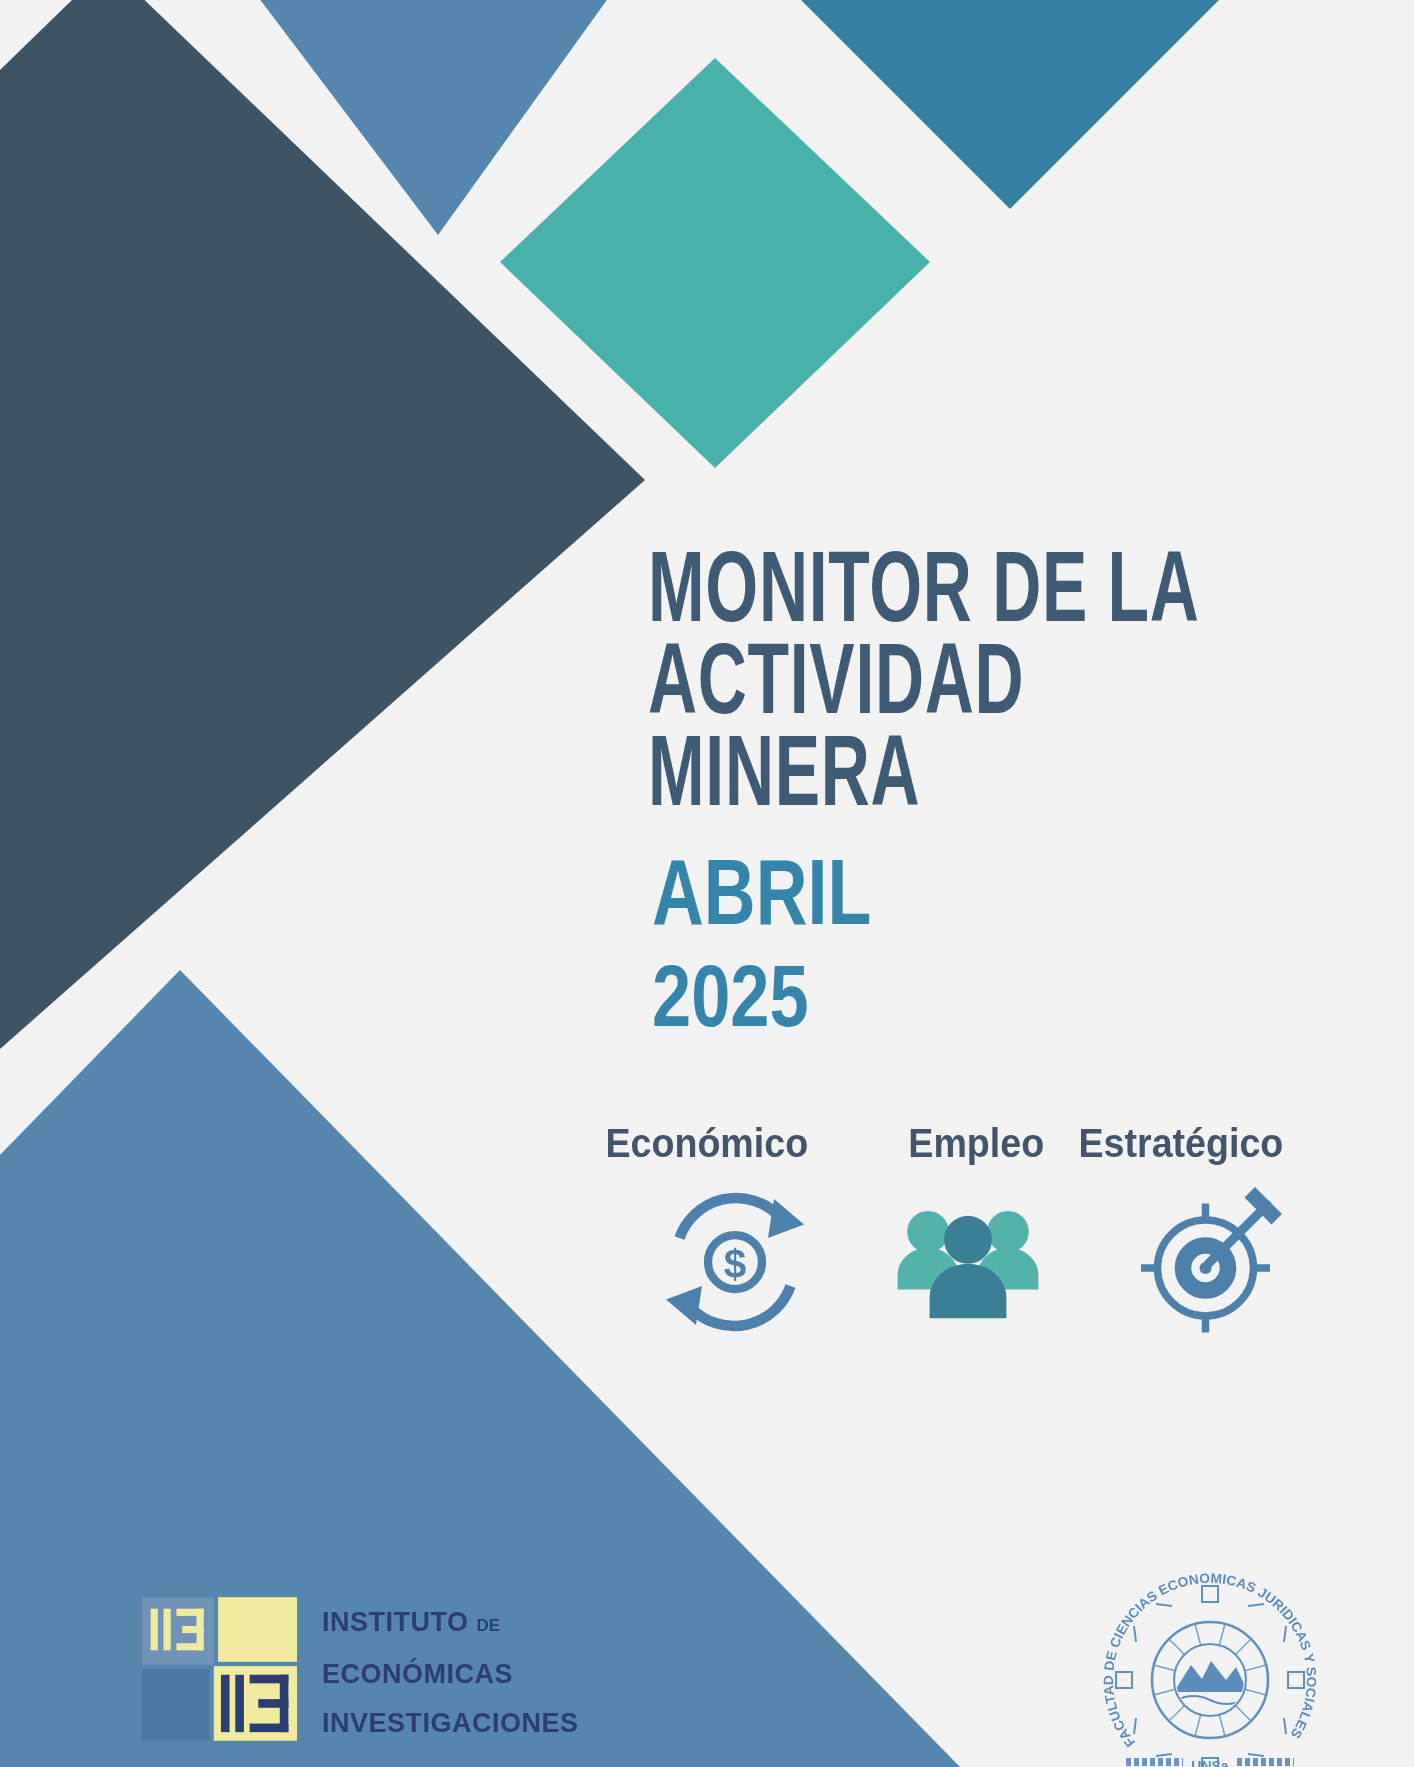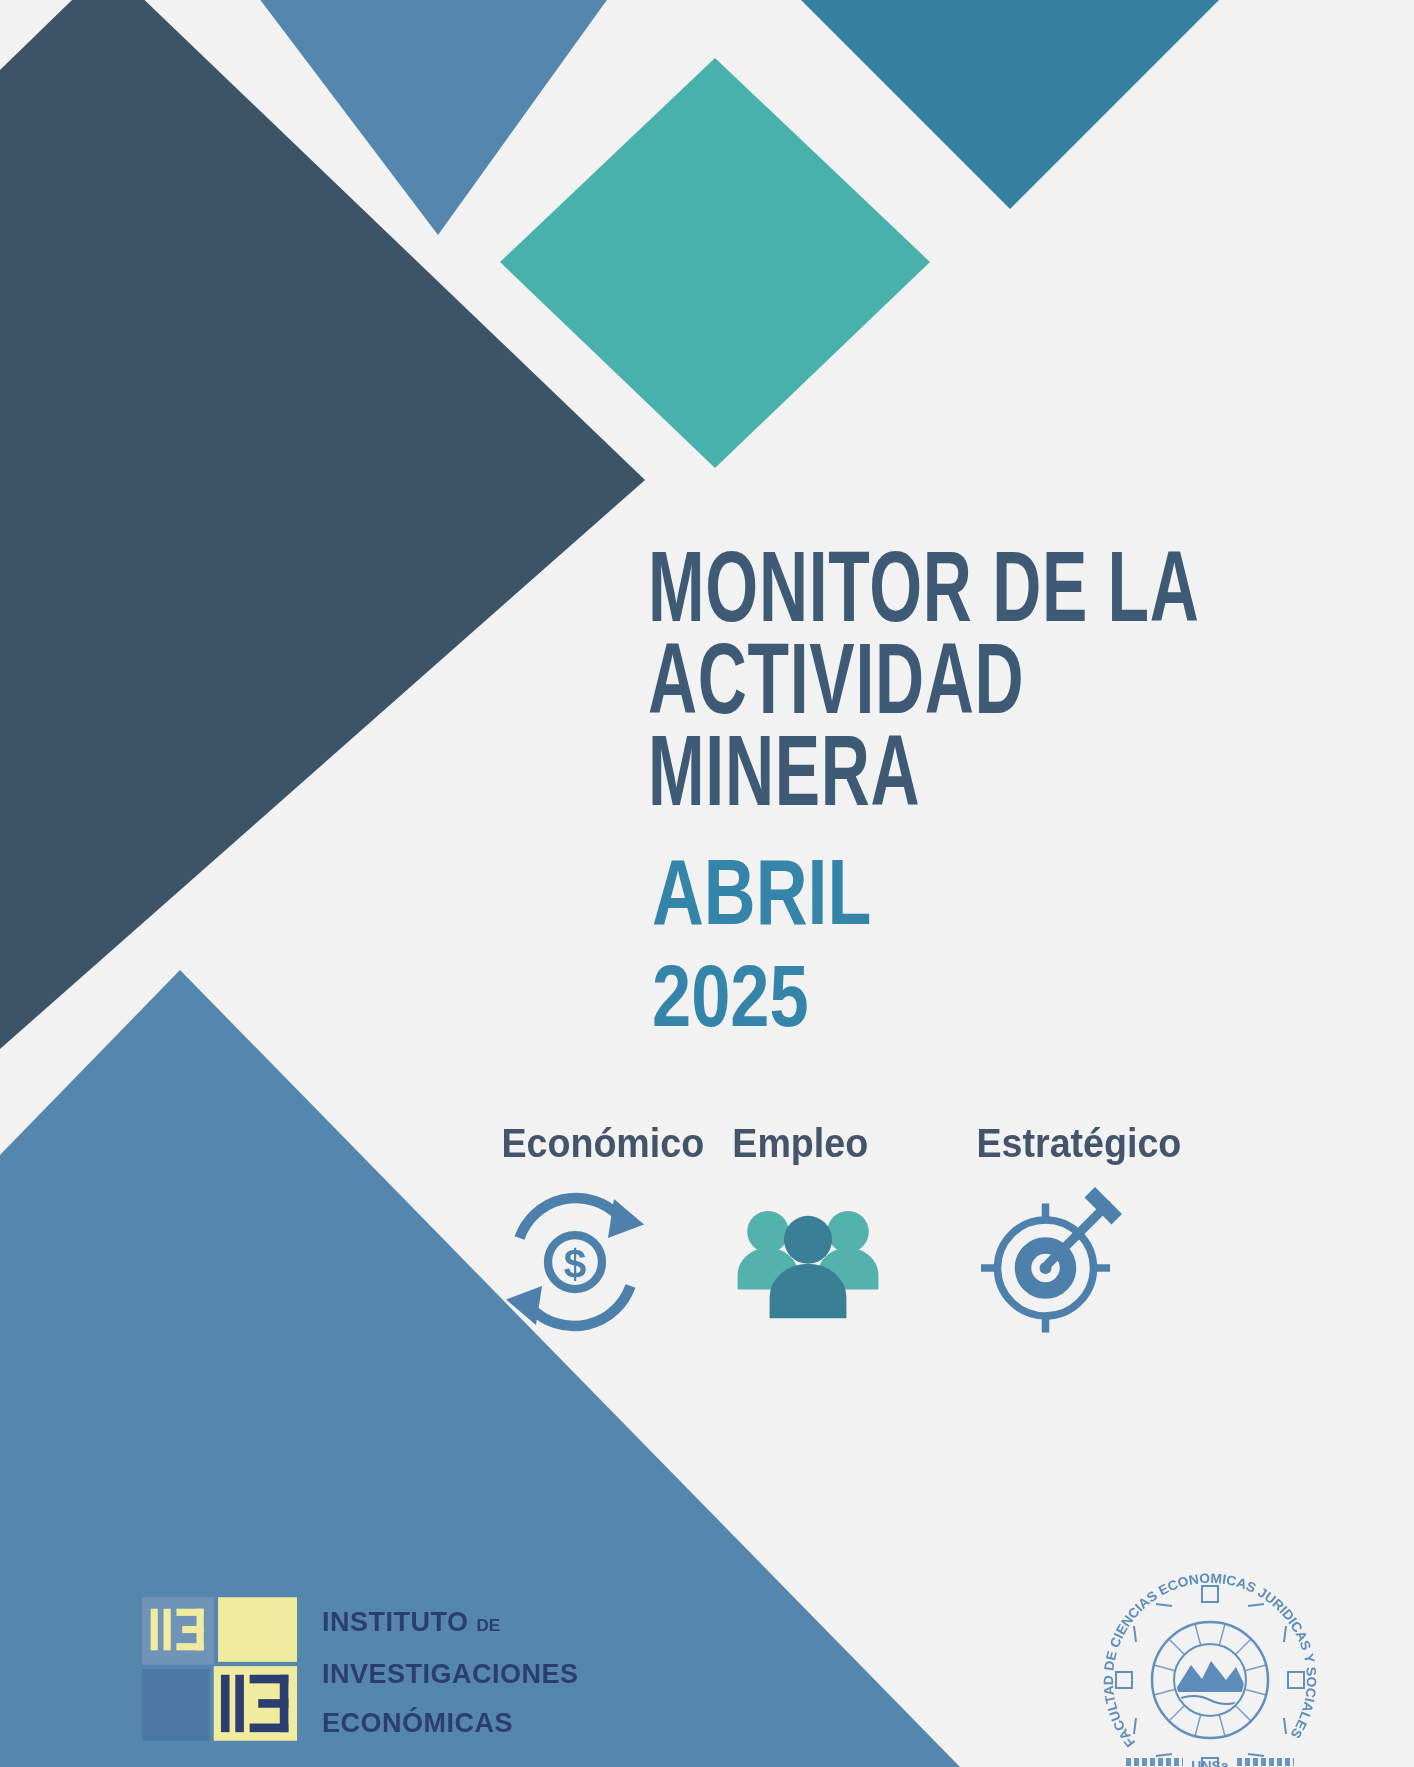--- a/index.html
+++ b/index.html
@@ -23,21 +23,21 @@
     transform:scaleX(0.78);transform-origin:left top;white-space:nowrap;
   }
   .year{
     position:absolute;left:652px;top:952px;
     color:#3585ab;font-weight:bold;font-size:88px;line-height:88px;
     transform:scaleX(0.80);transform-origin:left top;white-space:nowrap;
   }
 
   .category{
     position:absolute;top:1120px;width:320px;
-    display:flex;flex-direction:column;align-items:flex-start;
+    display:flex;flex-direction:column;align-items:flex-end;
   }
   .cat-econ{left:495px;}
   .cat-empleo{left:728px;}
   .cat-estr{left:970px;}
   .category .cat-label{
     color:#44546a;font-weight:bold;font-size:40px;line-height:46px;
     transform:scaleX(0.94);white-space:nowrap;
   }
   .category .cat-icon{
     margin-top:18px;width:160px;height:150px;
@@ -148,22 +148,22 @@
         <rect x="81" y="71" width="21" height="6"></rect>
         <rect x="75" y="88" width="27" height="6"></rect>
         <rect x="96" y="54" width="6" height="40"></rect>
       </g>
     </svg>
     <div class="inst-text">
       <div class="inst-line">
         <span>INSTITUTO</span>
         <span class="inst-small">DE</span>
       </div>
+      <div class="inst-line">ECONÓMICAS</div>
       <div class="inst-line">INVESTIGACIONES</div>
-      <div class="inst-line">ECONÓMICAS</div>
     </div>
   </div>
 
   <svg class="seal" viewBox="0 0 240 240">
     <defs>
       <path id="ringPath" d="M 45.7 182.3 A 97 97 0 1 1 194.3 182.3" fill="none"></path>
       <clipPath id="innerClip">
           <circle cx="120" cy="120" r="34"></circle>
         </clipPath>
     </defs>

